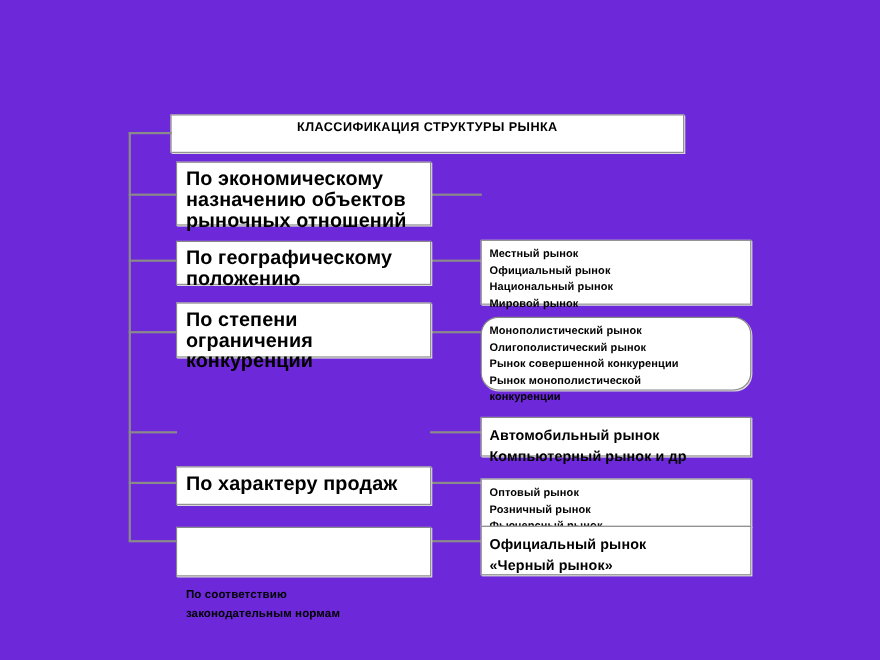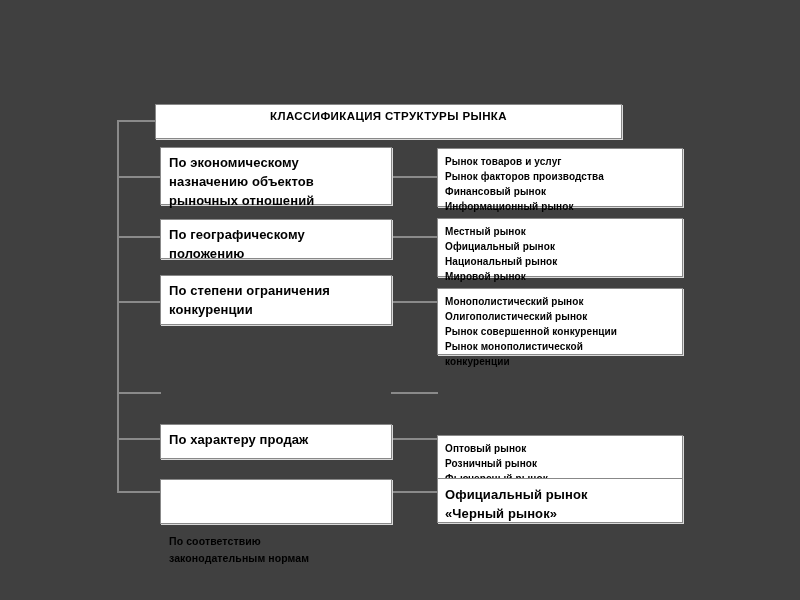--- a/index.html
+++ b/index.html
@@ -12,21 +12,21 @@
     width: 800px;
     height: 600px;
     font-family: "Liberation Sans", sans-serif;
     color: #000000;
     overflow: hidden;
   }
   #canvas {
     position: relative;
     width: 800px;
     height: 600px;
-    background: #404040;
+    background: #6d28d9;
   }
 
   
   .box {
     position: absolute;
     box-sizing: border-box;
     background: #ffffff;
     border: 1.5px solid #888888;
     box-shadow: 1px 1px 0 0 #d9d9d9;
   }
@@ -55,21 +55,21 @@
     font-weight: bold;
     letter-spacing: 0.4px;
   }
 
   
   .crit {
     left: 160px;
     width: 232px;
   }
   .crit .txt {
-    font-size: 13px;
+    font-size: 18px;
     font-weight: bold;
     line-height: 19px;
     letter-spacing: 0.1px;
   }
   .crit.small .txt {
     font-size: 10.5px;
     font-weight: bold;
     line-height: 17px;
     margin-top: 48px;
   }
@@ -129,50 +129,48 @@
   <div class="line h" style="left:391px; top:438px; width:47px;"></div>
 
   <div class="line h" style="left:117px; top:491px; width:44px;"></div>
   <div class="line h" style="left:391px; top:491px; width:47px;"></div>
 
   <div class="box crit" style="top:147px; height:58px;">
     <div class="txt">По экономическому
 назначению объектов
 рыночных отношений</div>
   </div>
-  <div class="box vals" style="top:148px; height:59px;">
-    <div class="txt">Рынок товаров и услуг
-Рынок факторов производства
-Финансовый рынок
-Информационный рынок</div>
-  </div>
 
   <div class="box crit" style="top:219px; height:40px;">
     <div class="txt">По географическому
 положению</div>
   </div>
   <div class="box vals" style="top:218px; height:59px;">
     <div class="txt">Местный рынок
 Официальный рынок
 Национальный рынок
 Мировой рынок</div>
   </div>
 
   <div class="box crit" style="top:275px; height:50px;">
     <div class="txt">По степени ограничения
 конкуренции</div>
   </div>
-  <div class="box vals" style="top:288px; height:67px;">
+  <div class="box vals" style="top:288px; height:67px;border-radius:16px;">
     <div class="txt">Монополистический рынок
 Олигополистический рынок
 Рынок совершенной конкуренции
 Рынок монополистической
 конкуренции</div>
   </div>
 
+  <div class="box vals big" style="top:379px; height:36px;">
+    <div class="txt">Автомобильный  рынок
+Компьютерный рынок и др</div>
+  </div>
 
   <div class="box crit" style="top:424px; height:35px;">
     <div class="txt">По характеру продаж</div>
   </div>
   <div class="box vals" style="top:424px; height:44px;margin-top:11px;">
     <div class="txt">Оптовый рынок
 Розничный рынок
 Фьючерсный рынок</div>
   </div>
 

